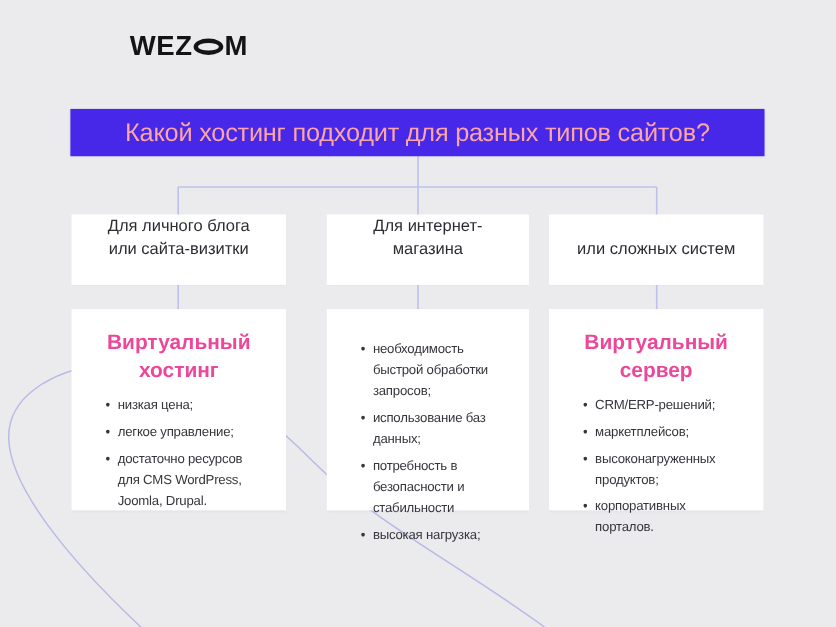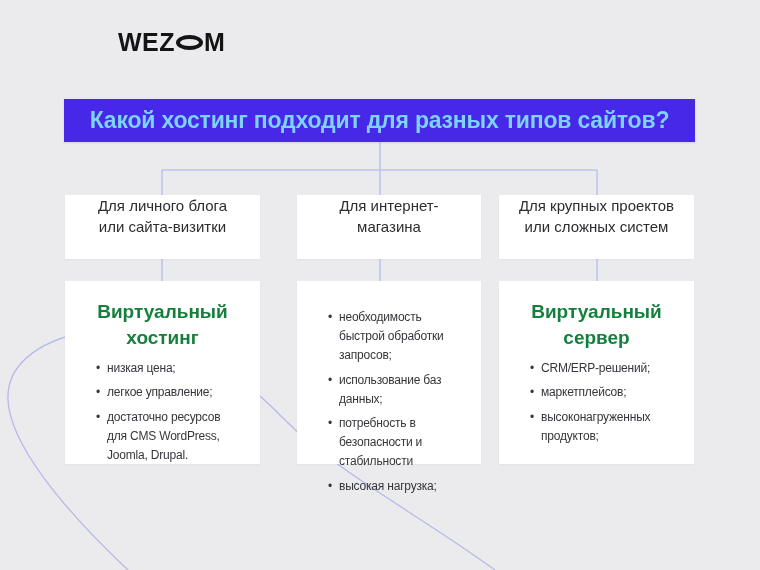--- a/index.html
+++ b/index.html
@@ -30,41 +30,41 @@
   svg.connectors line{stroke:#bdc2ec;stroke-width:1.5;}
 
   
   .banner{
     position:absolute;left:64px;top:99px;width:631px;height:43px;
     background:#4727e8;
     display:flex;align-items:center;justify-content:center;
     box-shadow:0 1px 2px rgba(60,40,200,.15);
   }
   .banner span{
-    color:#7dd3fc;font-size:23px;font-weight:700;letter-spacing:-.2px;
+    color:#fca5a5;font-size:23px;font-weight:400;letter-spacing:-.2px;
     white-space:nowrap;
   }
 
   
   .hbox{
     position:absolute;top:195px;height:64px;background:#ffffff;
     display:flex;align-items:flex-start;justify-content:center;text-align:center;
     box-shadow:0 1px 2px rgba(0,0,0,.04);
   }
   .hbox .htext{font-size:15px;line-height:1.42;color:#2c2d33;}
 
   
   .card{
     position:absolute;top:281px;height:183px;background:#ffffff;
     box-sizing:border-box;padding:18px 8px 0 16px;
     box-shadow:0 1px 2px rgba(0,0,0,.04);
   }
   .card h3{
     margin:0 0 9px 0;text-align:center;
-    font-size:19px;line-height:1.35;font-weight:700;color:#15803d;
+    font-size:19px;line-height:1.35;font-weight:700;color:#ec4899;
     padding-right:8px;
   }
   .card ul{list-style:none;margin:9px;padding:0 0 0 6px;}
   .card li{
     position:relative;padding-left:11px;margin-bottom:5px;
     font-size:12px;line-height:1.6;color:#35363c;letter-spacing:-.2px;
   }
   .card li::before{
     content:"\2022";position:absolute;left:0;top:0;color:#35363c;
   }
@@ -109,21 +109,21 @@
     </div>
   </div>
   <div class="hbox col2">
     <div class="htext">
       <span>Для интернет-</span><br>
       <span>магазина</span>
     </div>
   </div>
   <div class="hbox col3">
     <div class="htext">
-      <span>Для крупных проектов</span><br>
+      <br>
       <span>или сложных систем</span>
     </div>
   </div>
 
   <div class="card col1">
     <h3>Виртуальный хостинг</h3>
     <ul>
       <li><span>низкая цена;</span></li>
       <li><span>легкое управление;</span></li>
       <li><span>достаточно ресурсов для CMS WordPress, Joomla, Drupal.</span></li>
@@ -138,16 +138,17 @@
       <li><span>высокая нагрузка;</span></li>
     </ul>
   </div>
 
   <div class="card col3">
     <h3>Виртуальный сервер</h3>
     <ul>
       <li><span>CRM/ERP-решений;</span></li>
       <li><span>маркетплейсов;</span></li>
       <li><span>высоконагруженных продуктов;</span></li>
+      <li><span>корпоративных порталов.</span></li>
     </ul>
   </div>
 
 </div>
 
 </body></html>

